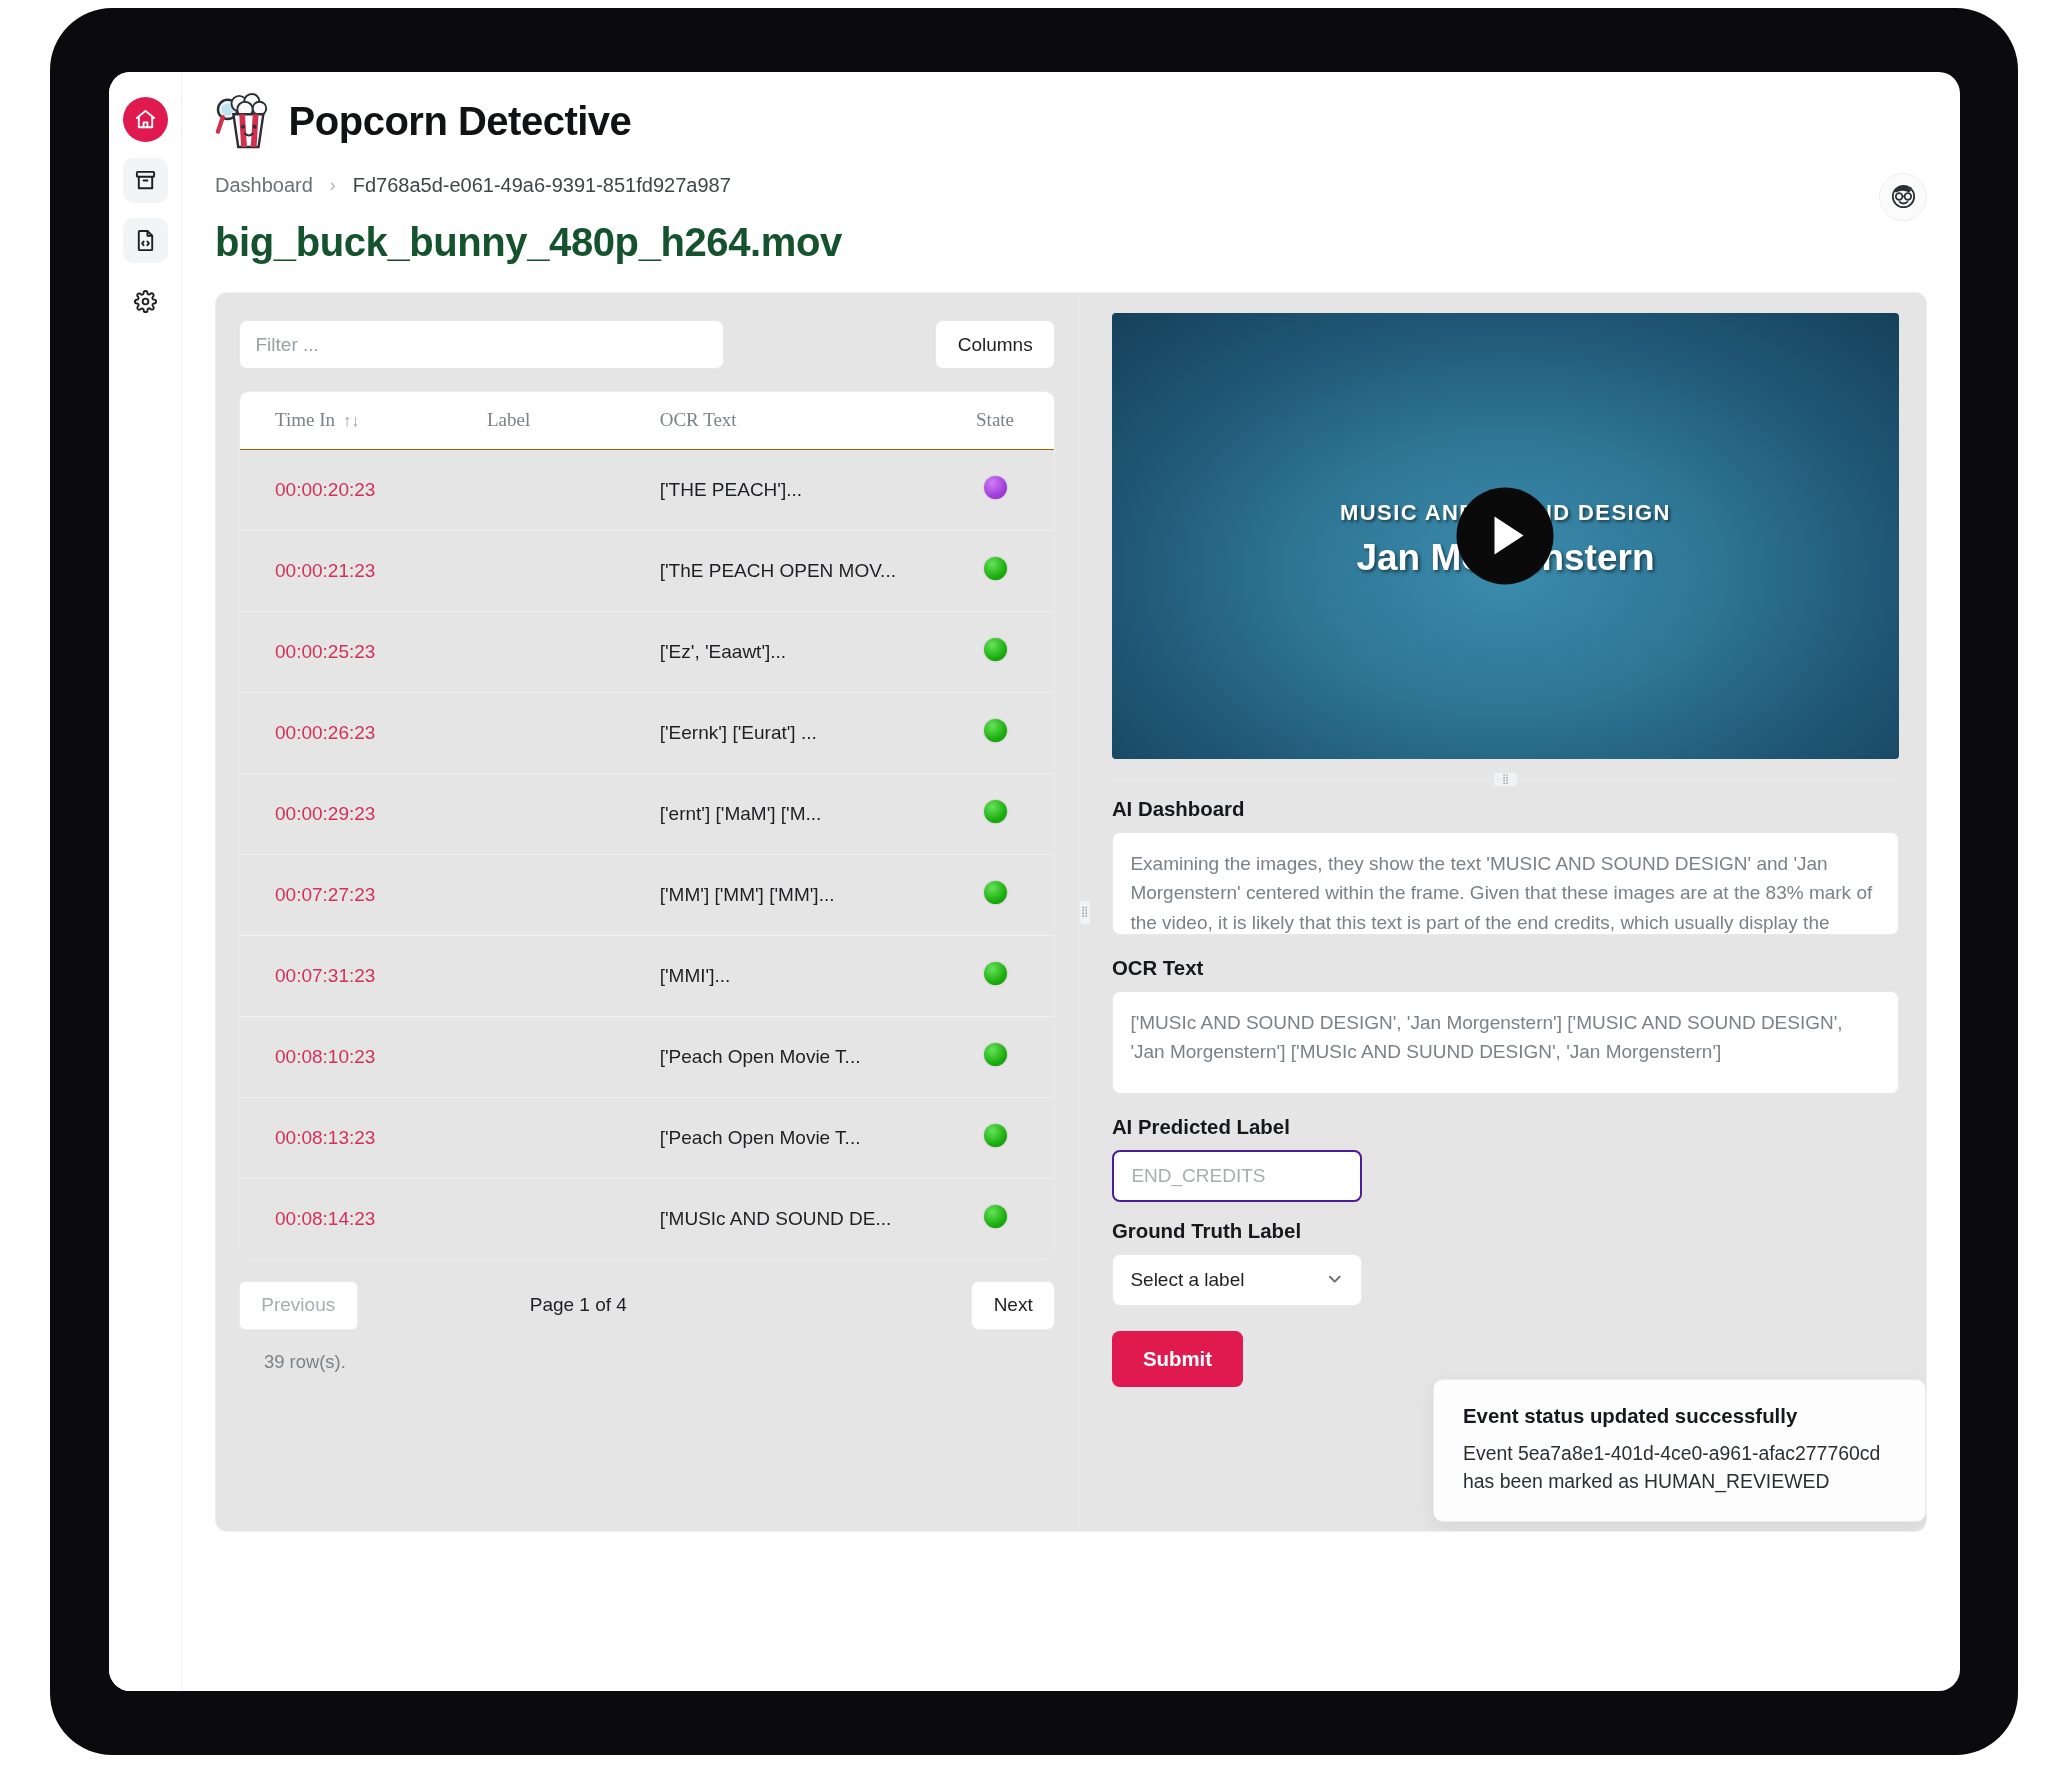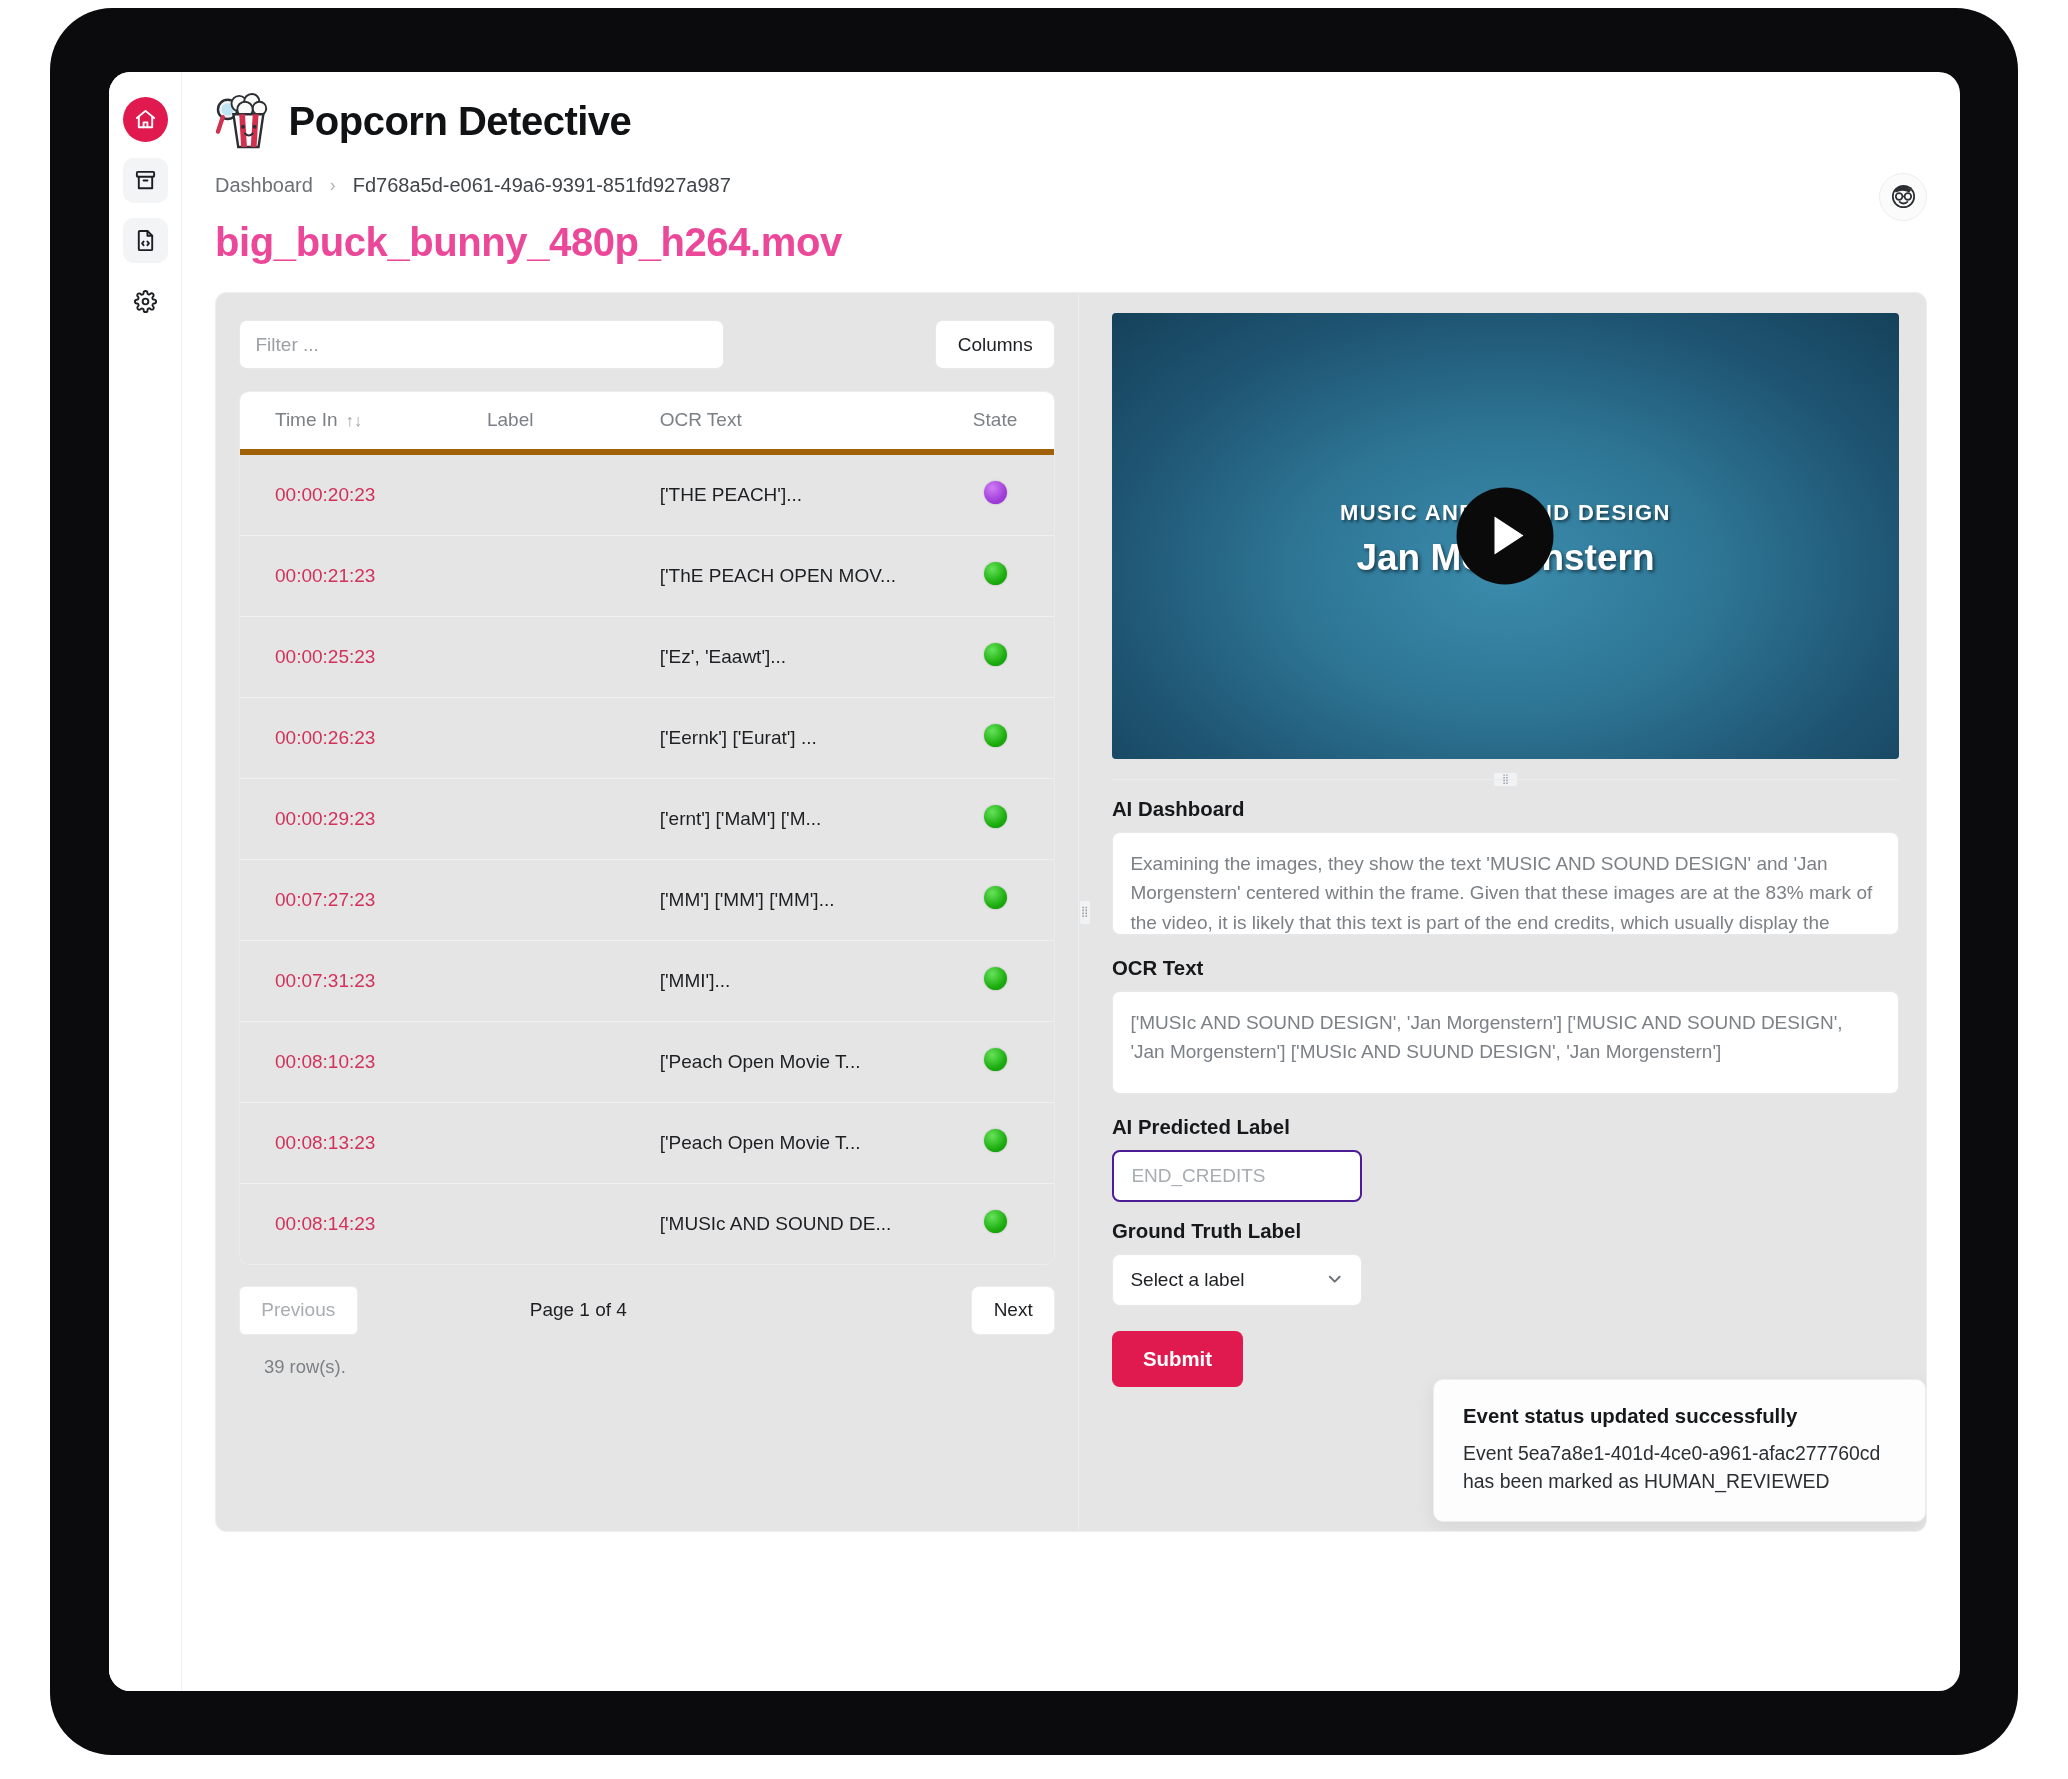--- a/index.html
+++ b/index.html
@@ -66,21 +66,21 @@
   }
   .crumbs {
     margin-top: 25px;
     display: flex; align-items: center; gap: 17px;
     font-size: 20px; color: #6b7177;
   }
   .crumb-sep { color: #adb3b9; font-size: 17.5px; }
   .crumb-id { color: #3f4549; }
   .page-title {
     margin-top: 23px;
-    font-size: 40px; font-weight: bold; color: #ec4899; letter-spacing: -0.4px;
+    font-size: 40px; font-weight: bold; color: #14532d; letter-spacing: -0.4px;
   }
   .avatar {
     position: absolute; right: 33px; top: 101px;
     width: 48px; height: 48px; border-radius: 50%;
     background: #fbfbfc; border: 1px solid #eceef1;
     display: flex; align-items: center; justify-content: center;
   }
 
   
   .card {
@@ -130,22 +130,23 @@
   
   .table-wrap {
     margin-top: 21.3px;
     border: 1px solid #ececee; border-radius: 9.7px;
     overflow: hidden;
   }
   table { width: 100%; border-collapse: collapse; }
   thead th {
     font-size: 19px; font-weight: normal; color: #7b8186;
     padding: 17.5px 0; text-align: left;
-    border-bottom: 6px solid #a16207;
+    border-bottom: 1px solid #a16207;
     background: #ffffff;
+    font-family: Liberation Serif, serif;
   }
   .th-time { padding-left: 35px; width: 243px; }
   .th-label { width: 170px; }
   .th-ocr { width: 272px; }
   .th-state { width: 116px; text-align: center; }
   .sort-ic { color: #9aa0a6; margin-left: 7.8px; font-size: 16.5px; }
   tbody tr { border-bottom: 1px solid #f0f0f2; }
   tbody tr:last-child { border-bottom: none; }
   tbody td { padding: 26px 0; font-size: 19px; vertical-align: middle; }
   .td-time { padding-left: 35px; color: #d2315a; }

